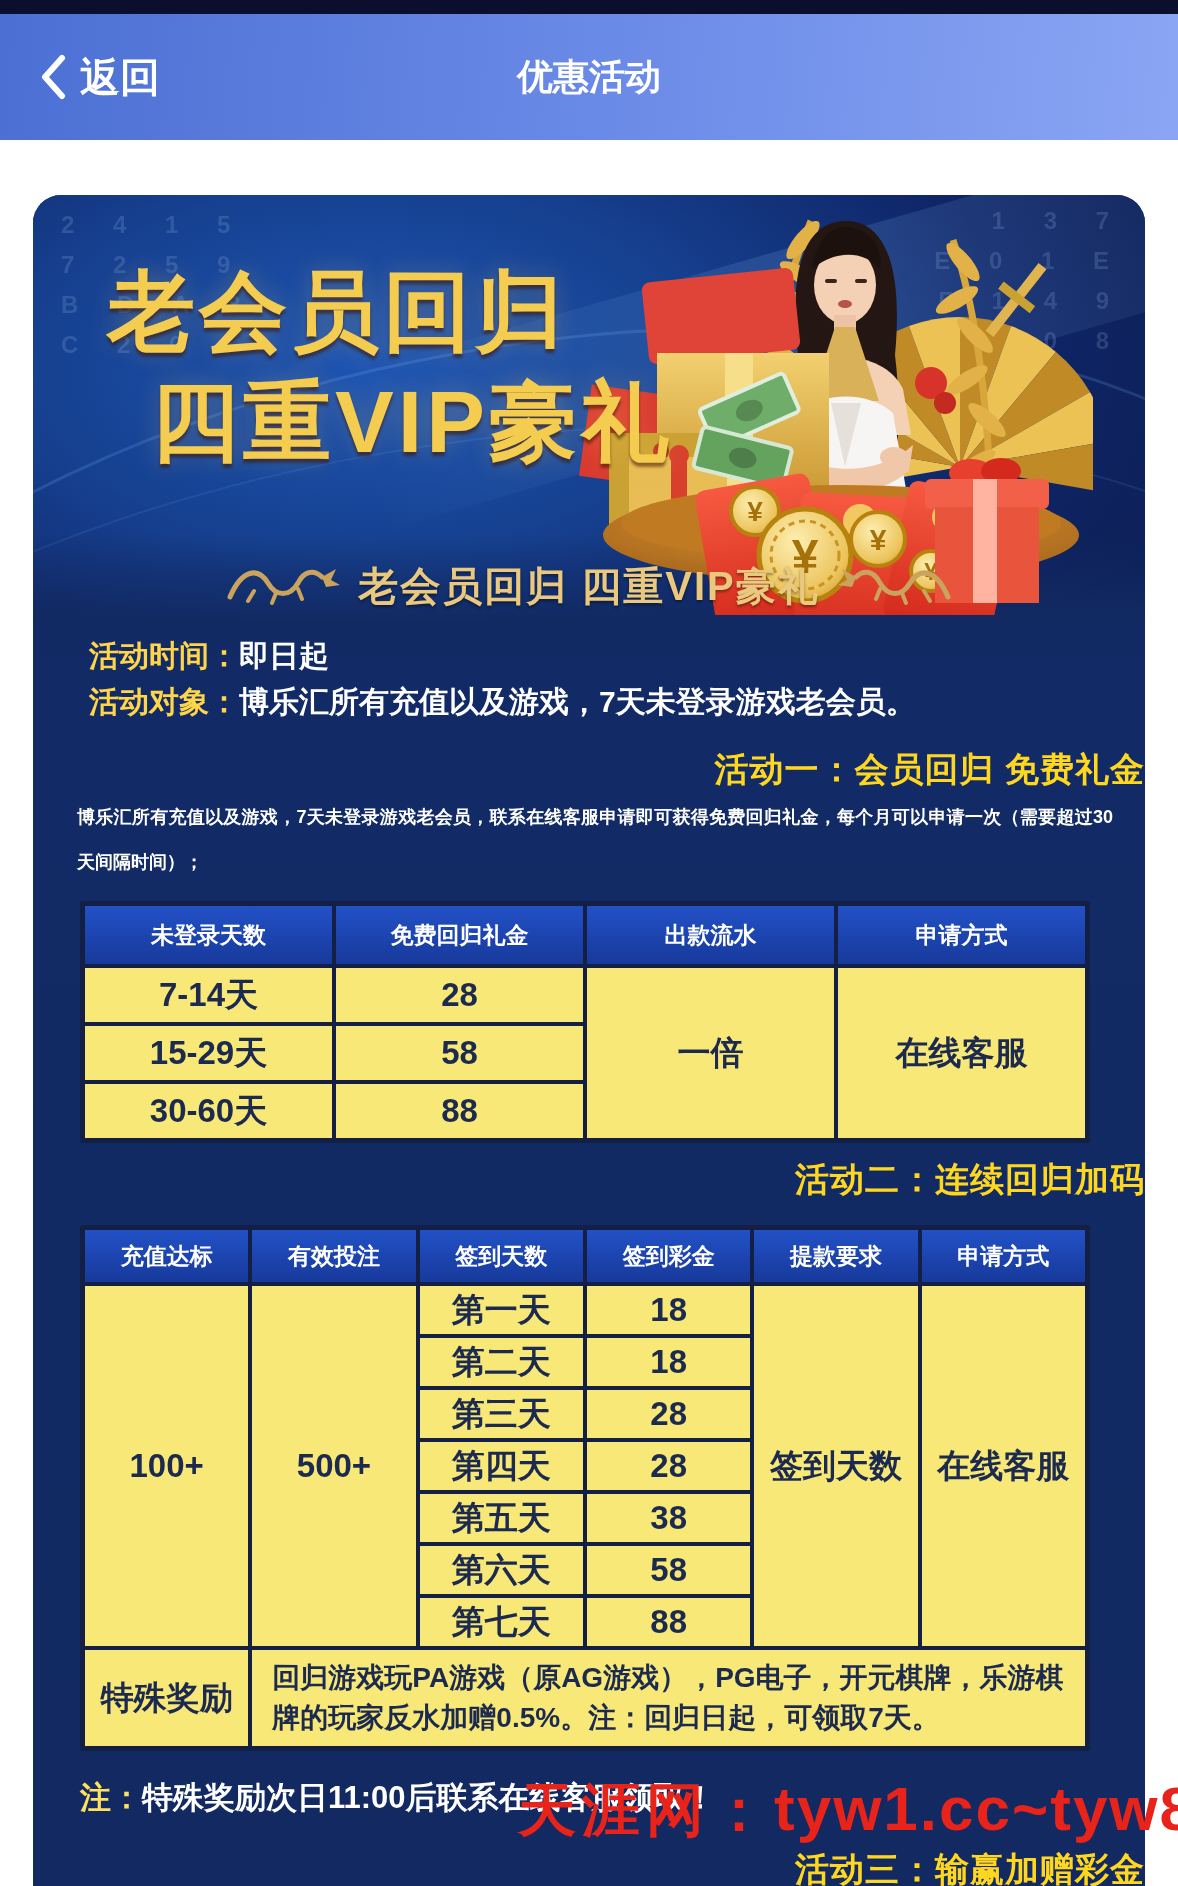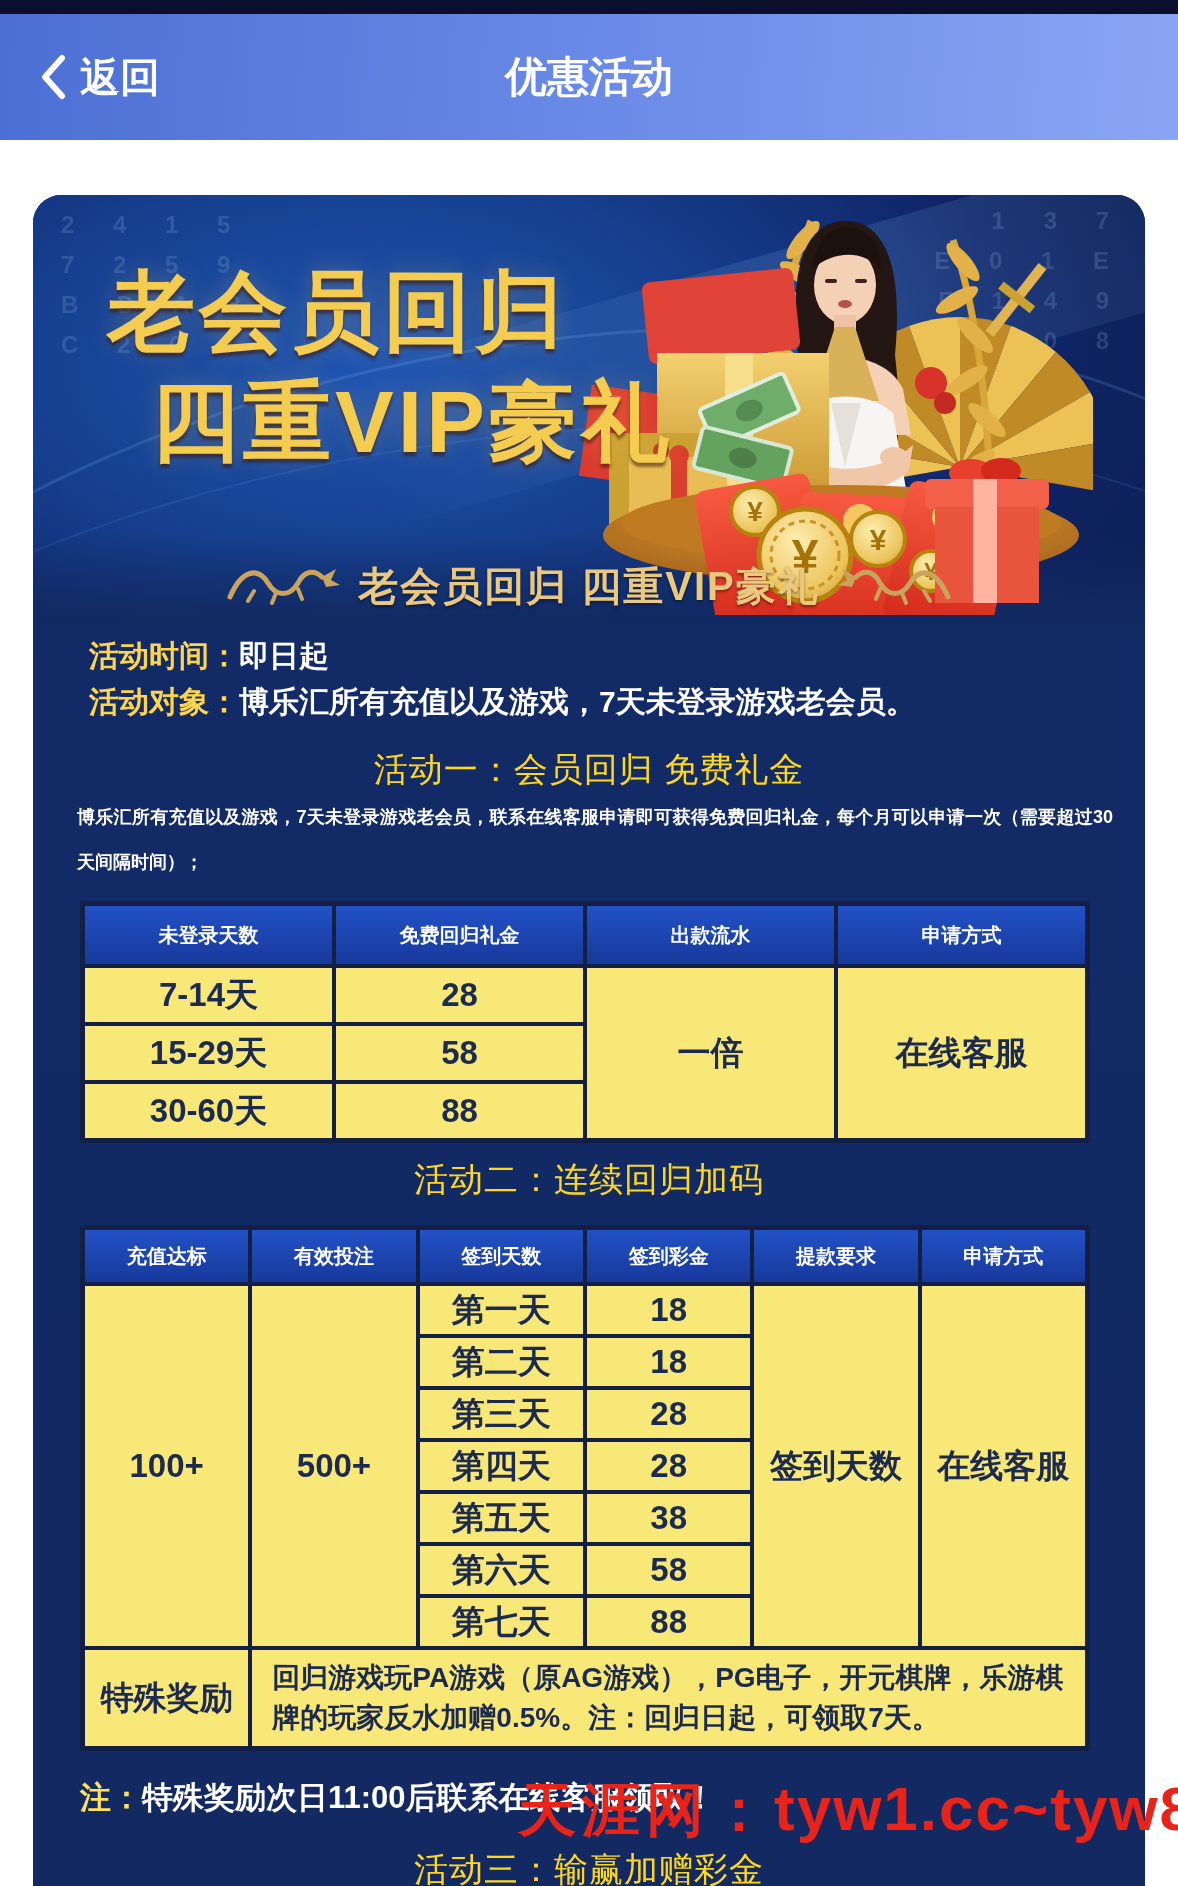--- a/index.html
+++ b/index.html
@@ -8,21 +8,21 @@
 
   
   .statusbar{position:absolute;left:0;top:0;width:1178px;height:14px;background:#0c0e2e;}
 
   
   .appbar{position:absolute;left:0;top:14px;width:1178px;height:126px;
     background:linear-gradient(95deg,#4b6fd3 0%,#6c8ce8 55%,#8aa5f3 100%);}
   .backbtn{position:absolute;left:40px;top:0;height:126px;display:flex;align-items:center;gap:14px;
     color:#ffffff;font-size:40px;font-weight:bold;cursor:pointer;}
   .appbar-title{position:absolute;left:0;top:0;width:1178px;height:126px;display:flex;
-    align-items:center;justify-content:center;color:#ffffff;font-size:42px;font-weight:bold;}
+    align-items:center;justify-content:center;color:#ffffff;font-size:36px;font-weight:bold;}
 
   
   .card{position:absolute;left:33px;top:195px;width:1112px;height:1691px;
     background:linear-gradient(180deg,#10255c 0%,#122b66 30%,#122961 100%);
     border-radius:28px 28px 0 0;overflow:hidden;}
 
   
   .banner{position:absolute;left:0;top:0;width:1112px;height:430px;overflow:hidden;
     background:radial-gradient(ellipse 900px 500px at 30% 40%,#1e55b4 0%,#16408f 38%,#0f2567 72%,#0d1f55 100%);}
   .banner::after{content:"";position:absolute;left:0;bottom:0;width:100%;height:90px;
@@ -47,37 +47,37 @@
   .ribbon{position:absolute;left:0;top:360px;width:1112px;height:62px;display:flex;
     align-items:center;justify-content:center;gap:16px;z-index:4;}
   .ribbon-text{color:#eac87e;font-size:40px;font-weight:bold;letter-spacing:2px;
     text-shadow:0 2px 3px rgba(0,0,0,.4);white-space:nowrap;}
 
   
   .meta{position:absolute;left:47px;top:438px;width:1020px;font-size:30px;font-weight:bold;line-height:46px;margin-left:9px;}
   .meta .lbl{color:#ffd54a;}
   .meta .val{color:#ffffff;}
 
-  .sec-title{position:absolute;left:0;width:1112px;text-align:center;color:#ffd71f;
-    font-size:34px;font-weight:normal;letter-spacing:1px;}
+  .sec-title{position:absolute;left:0;width:1112px;text-align:right;color:#ffd71f;
+    font-size:34px;font-weight:bold;letter-spacing:1px;}
   .t-act1{top:552px;}
   .t-act2{top:962px;}
   .t-act3{top:1652px;}
 
   .desc{position:absolute;left:44px;top:600px;width:1036px;color:#ffffff;
     font-size:18px;font-weight:bold;line-height:45px;text-align:justify;}
 
   
   .gtable{position:absolute;left:47px;width:1010px;display:grid;gap:4px;padding:5px;
     background:#131f45;border-radius:3px;}
   .table1{top:706px;grid-template-columns:repeat(4,1fr);grid-template-rows:58px 54px 54px 54px;}
   .table2{top:1030px;grid-template-columns:repeat(6,1fr);grid-template-rows:52px repeat(7,48px) 96px;}
   .cell{display:flex;align-items:center;justify-content:center;text-align:center;}
   .hcell{background:linear-gradient(180deg,#2251c6 0%,#17399b 100%);color:#ffffff;
-    font-size:20px;font-weight:bold;}
+    font-size:23px;font-weight:bold;}
   .ycell{background:#f7e878;color:#1b2a4e;font-size:33px;font-weight:bold;}
   .special-text{justify-content:flex-start;text-align:left;padding:8px 20px;
     font-size:28px;line-height:1.42;}
 
   
   .note{position:absolute;left:47px;top:1582px;width:1040px;font-size:31px;font-weight:bold;}
   .note .lbl{color:#ffe15c;}
   .note .val{color:#ffffff;}
 
   

